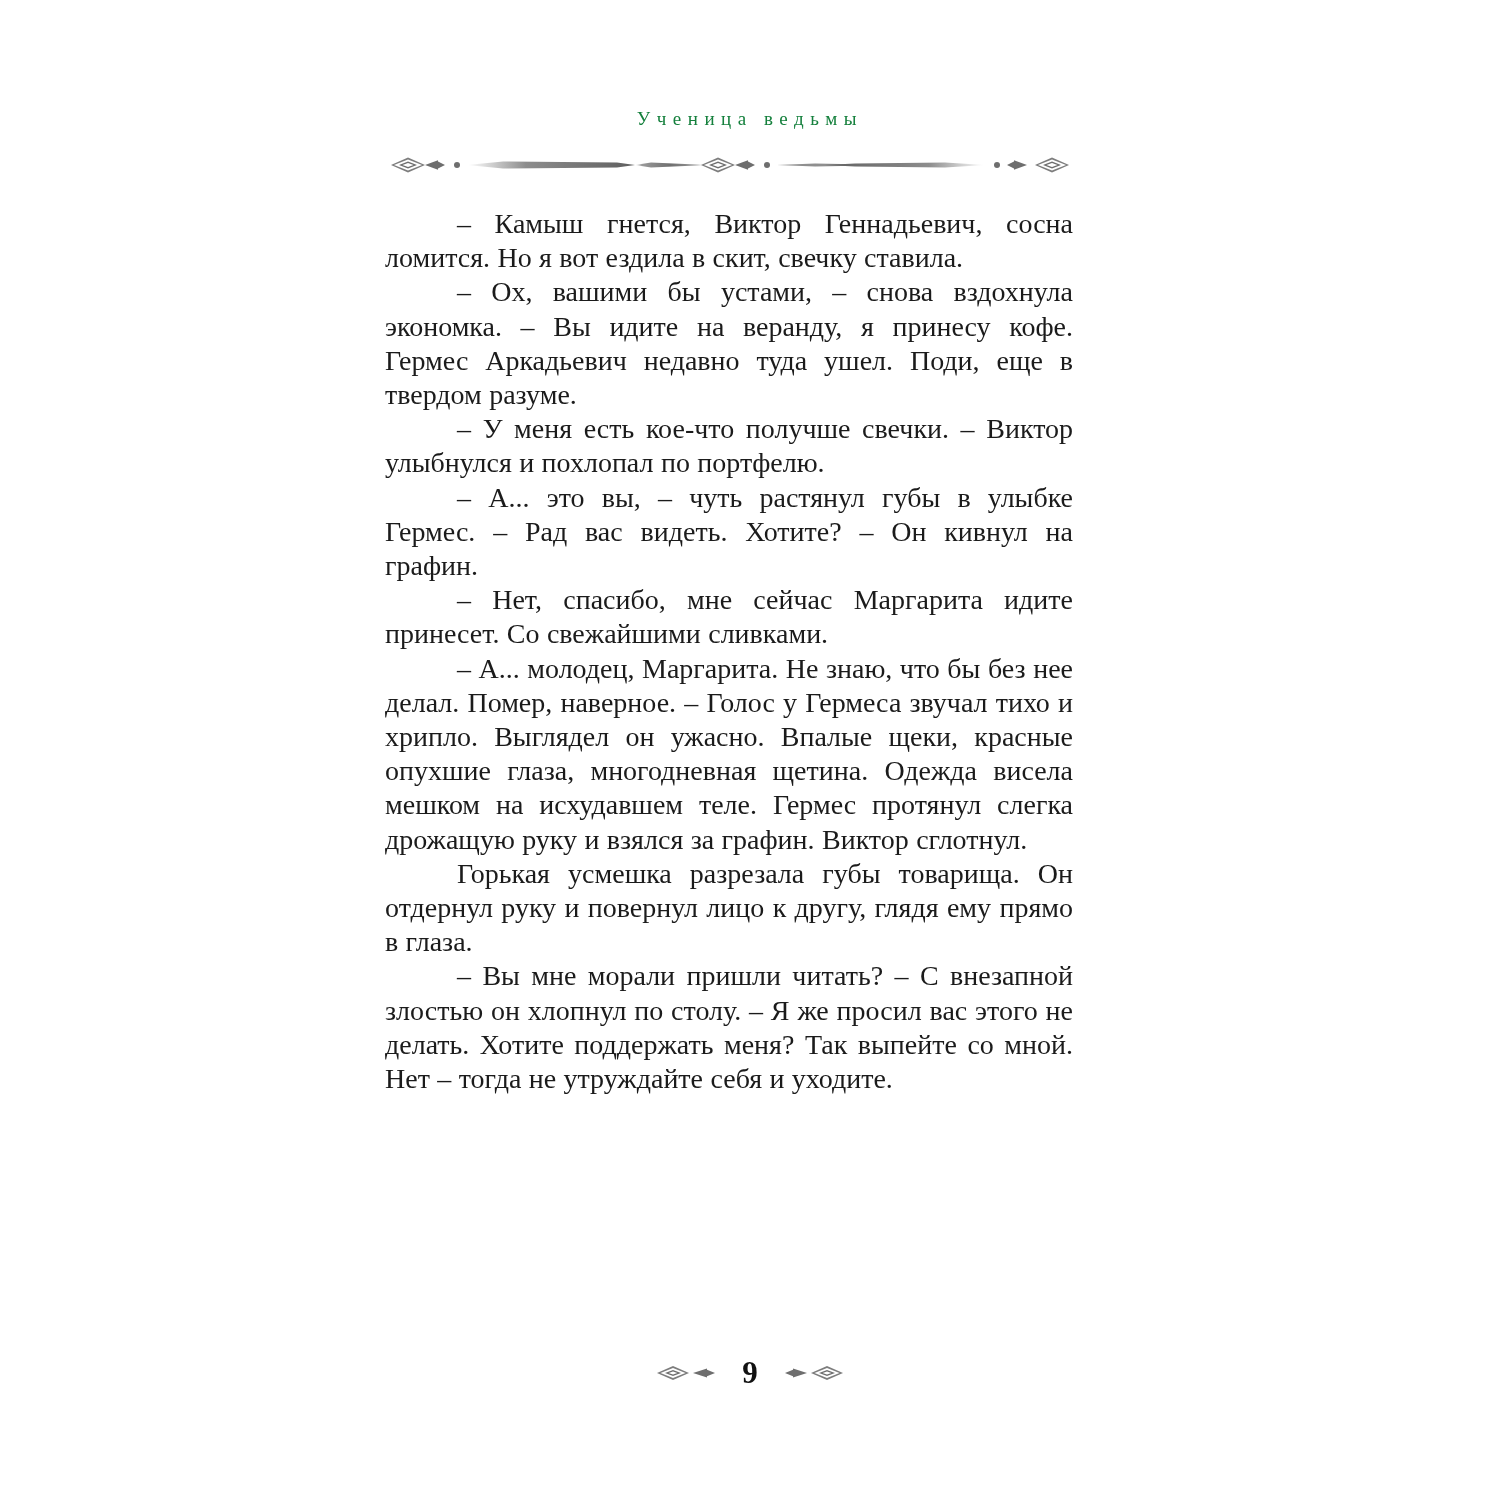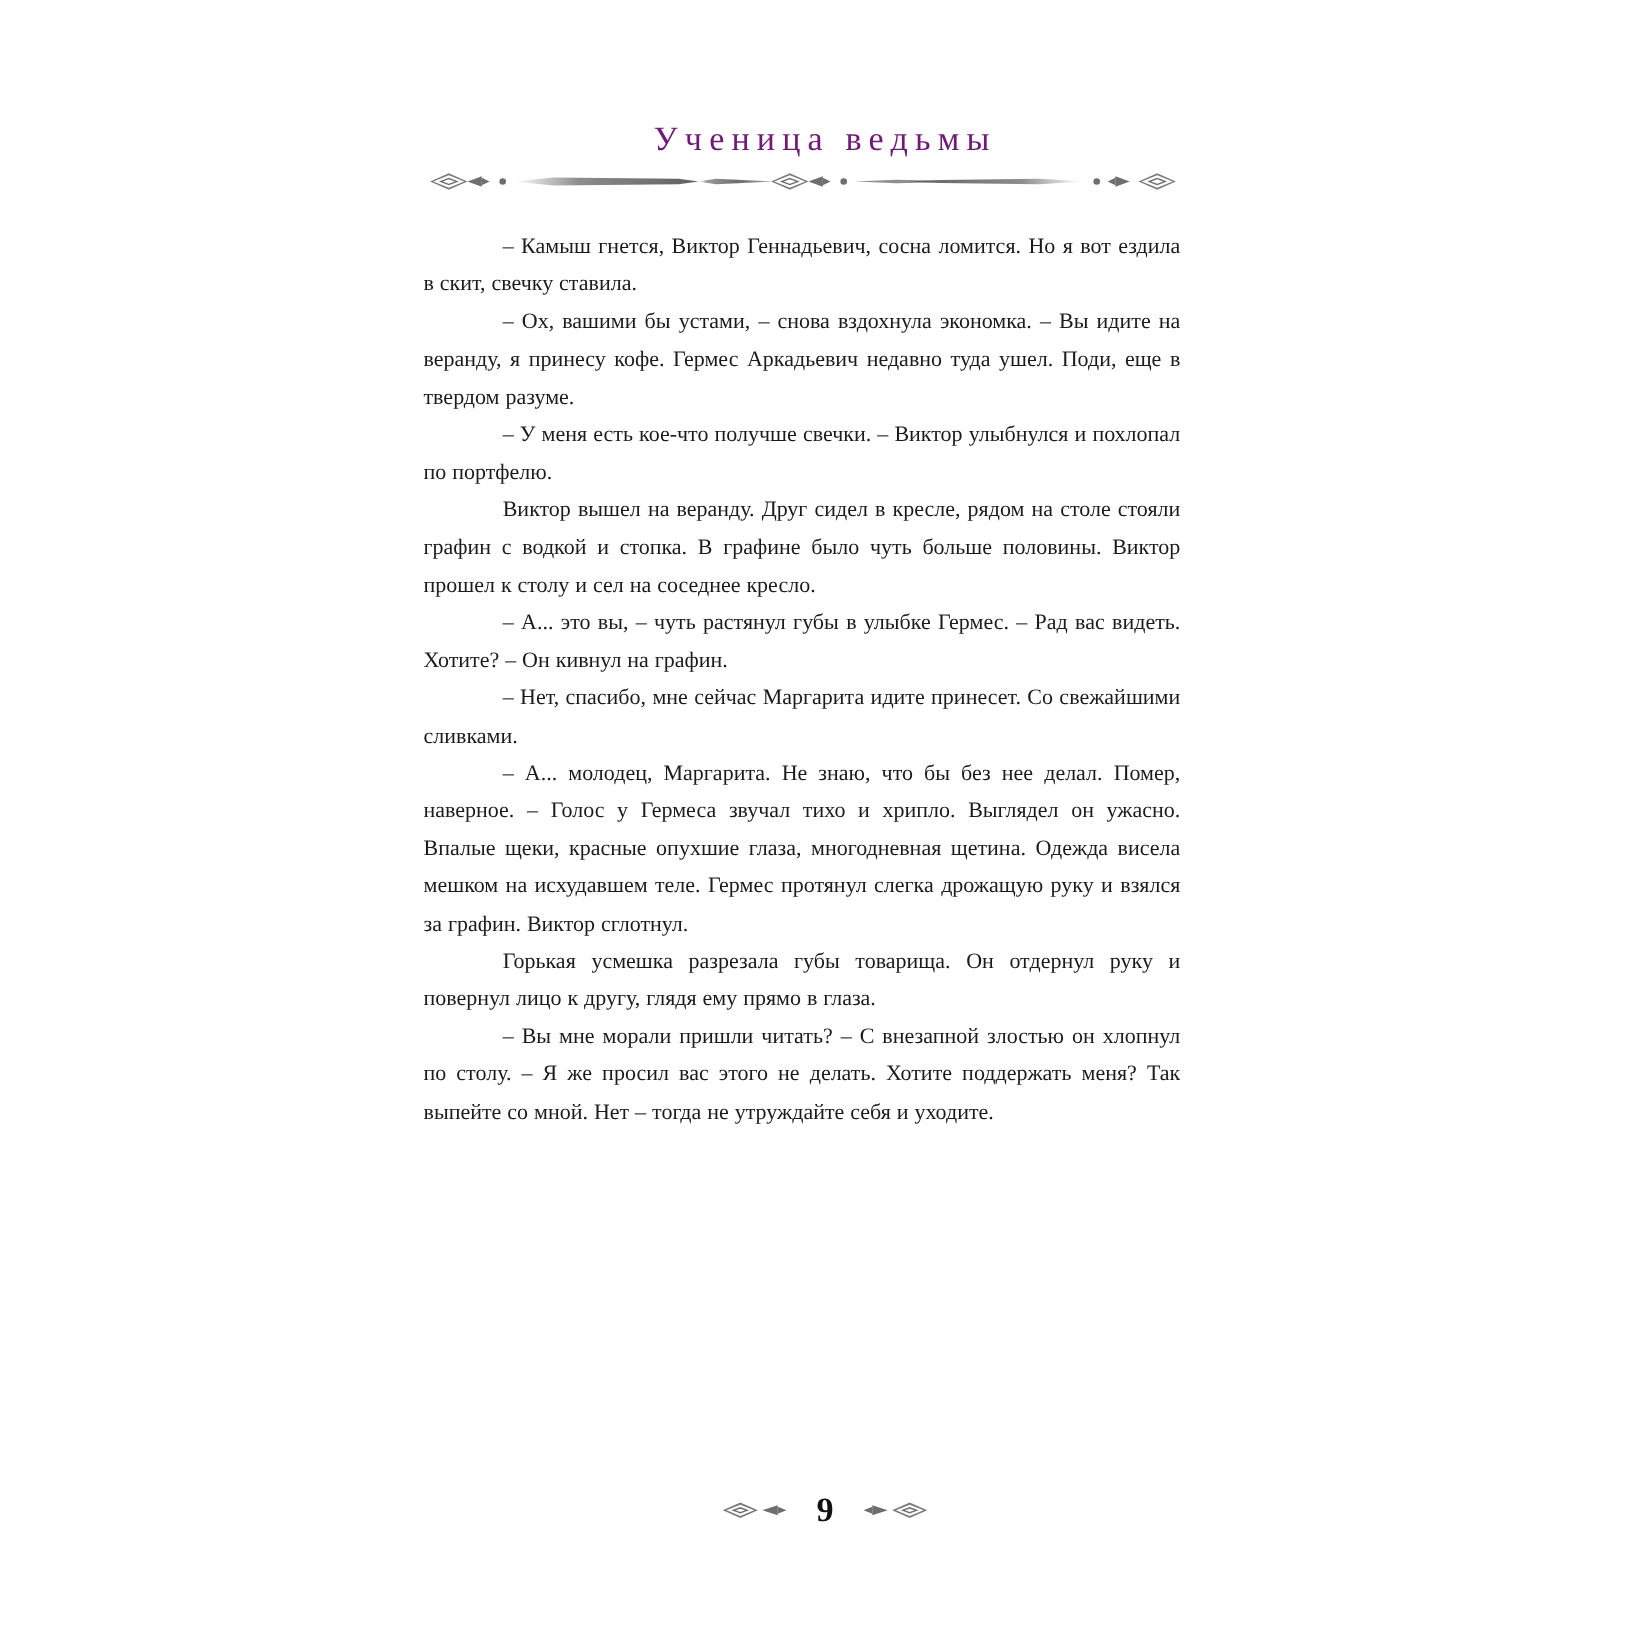--- a/index.html
+++ b/index.html
@@ -23,23 +23,23 @@
     position: absolute;
     top: 108px;
     left: 0;
     width: 1500px;
     text-align: center;
   }
 
   .running-header-title {
     display: inline-block;
     font-family: "Liberation Serif", "DejaVu Serif", serif;
-    font-size: 31px;
+    font-size: 19px;
     letter-spacing: 6.5px;
-    color: #701a75;
+    color: #15803d;
     white-space: pre;
   }
 
   
   .header-rule {
     position: absolute;
     top: 152px;
     left: 385px;
     width: 690px;
     height: 26px;
@@ -79,21 +79,21 @@
     top: 207px;
     left: 385px;
     width: 688px;
   }
 
   .para {
     margin: 0;
     text-indent: 72px;
     text-align: justify;
     text-align-last: left;
-    font-size: 20px;
+    font-size: 28px;
     line-height: 34.2px;
     color: #1b1b1b;
     hyphens: manual;
     word-spacing: 0.4px;
   }
 </style>
 </head>
 <body>
 
 <div class="page">
@@ -156,21 +156,20 @@
     <path d="M440,13 L470,11.6 L560,10.4 L600,13 L560,15.6 L470,14.4 Z" fill="url(#barGradR)"></path>
     <circle cx="612" cy="13" r="3" fill="#6e6e6e"></circle>
     <use href="#arrowTailL" x="622" y="0"></use>
     <use href="#diamondOrn" x="650" y="0"></use>
   </svg>
 
   <div class="body-text">
     <p class="para">– Камыш гнется, Виктор Геннадьевич, сосна ломится. Но я вот ездила в скит, свечку ставила.</p>
     <p class="para">– Ох, вашими бы устами, – снова вздохнула экономка. – Вы идите на веранду, я принесу кофе. Гермес Аркадьевич недавно туда ушел. Поди, еще в твердом разуме.</p>
     <p class="para">– У меня есть кое-что получше свечки. – Виктор улыбнулся и похлопал по портфелю.</p>
-    <p class="para">Виктор вышел на веранду. Друг сидел в кресле, рядом на столе стояли графин с водкой и стопка. В графине было чуть больше половины. Виктор прошел к столу и сел на соседнее кресло.</p>
     <p class="para">– А... это вы, – чуть растянул губы в улыбке Гермес. – Рад вас видеть. Хотите? – Он кивнул на графин.</p>
     <p class="para">– Нет, спасибо, мне сейчас Маргарита идите принесет. Со свежайшими сливками.</p>
     <p class="para">– А... молодец, Маргарита. Не знаю, что бы без нее делал. Помер, наверное. – Голос у Гермеса звучал тихо и хрипло. Выглядел он ужасно. Впалые щеки, красные опухшие глаза, многодневная щетина. Одежда висела мешком на исхудавшем теле. Гермес протянул слегка дрожащую руку и взялся за графин. Виктор сглотнул.</p>
     <p class="para">Горькая усмешка разрезала губы товарища. Он отдернул руку и повернул лицо к другу, глядя ему прямо в глаза.</p>
     <p class="para">– Вы мне морали пришли читать? – С внезапной злостью он хлопнул по столу. – Я же просил вас этого не делать. Хотите поддержать меня? Так выпейте со мной. Нет – тогда не утруждайте себя и уходите.</p>
   </div>
 
   <div class="footer">
 
     <svg class="footer-orn" viewBox="0 0 72 24">

